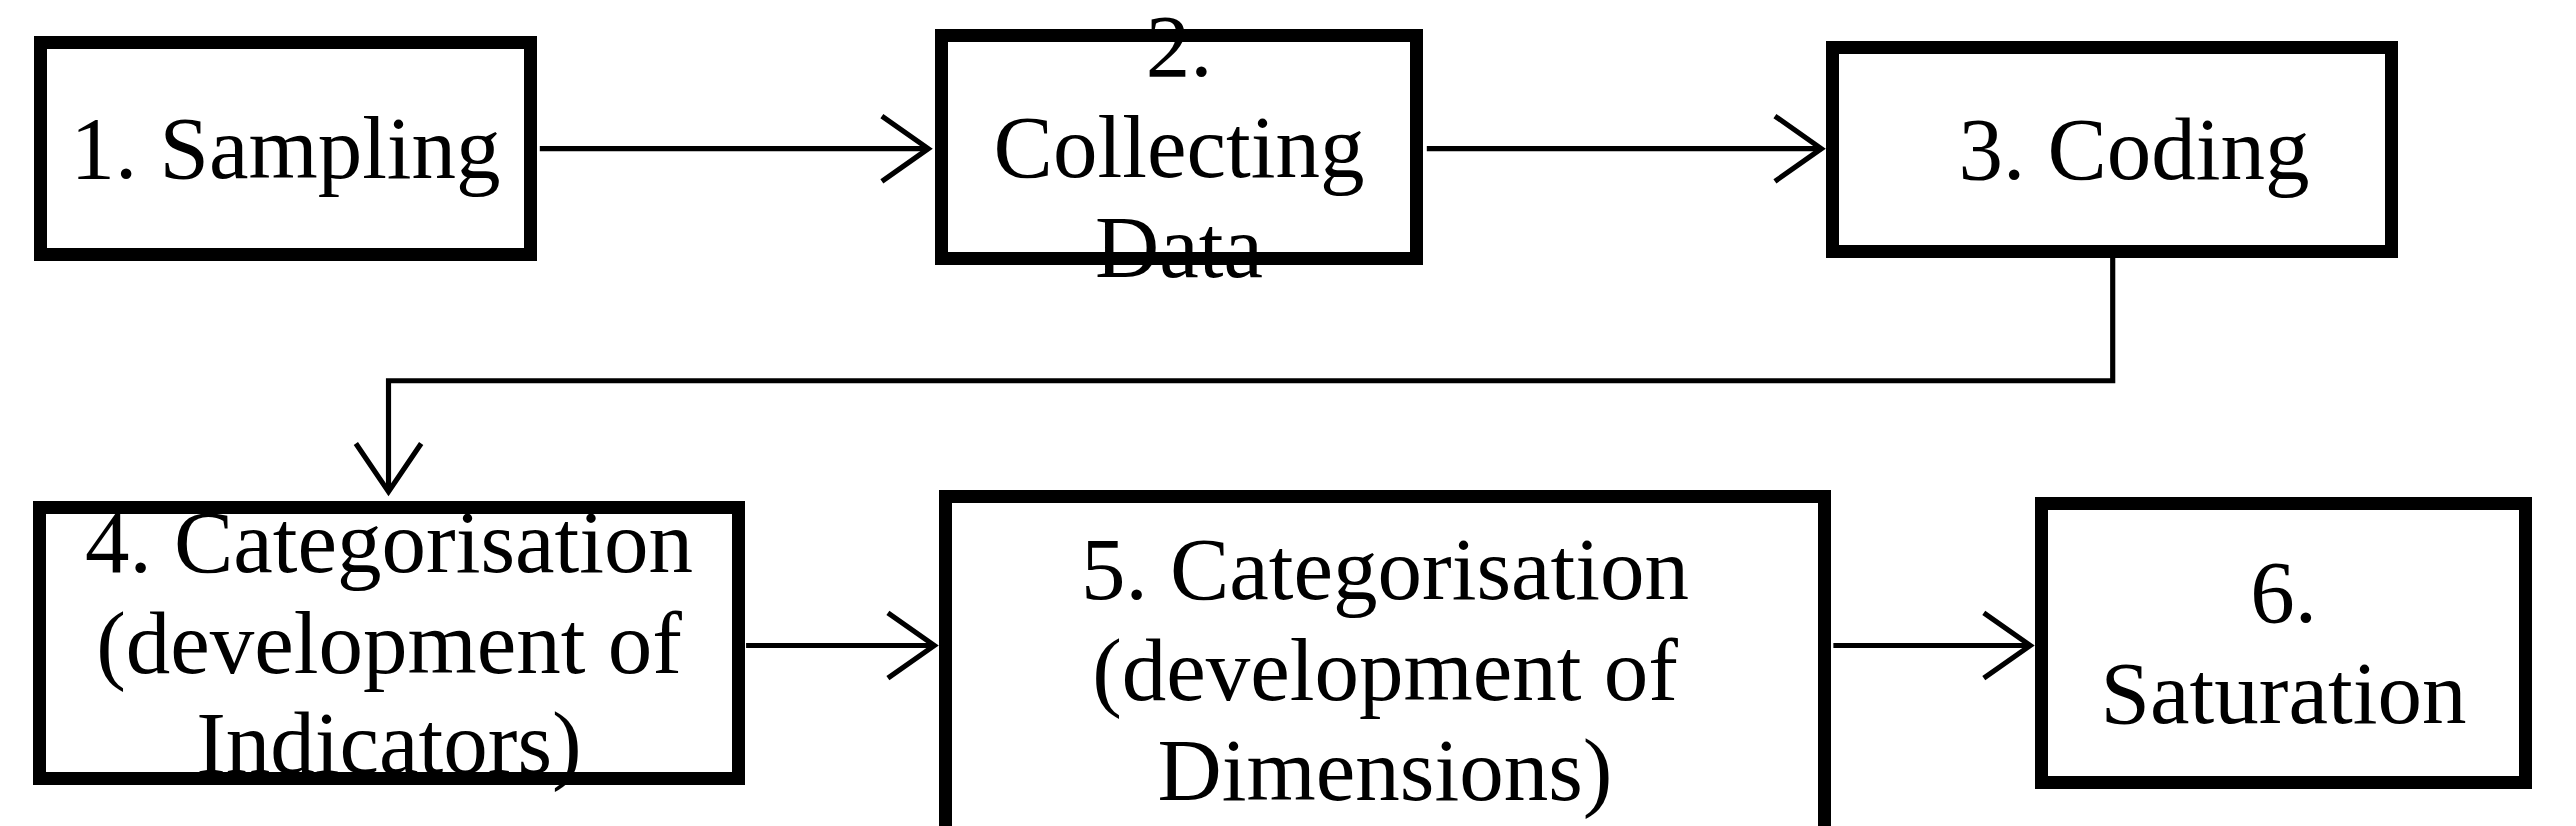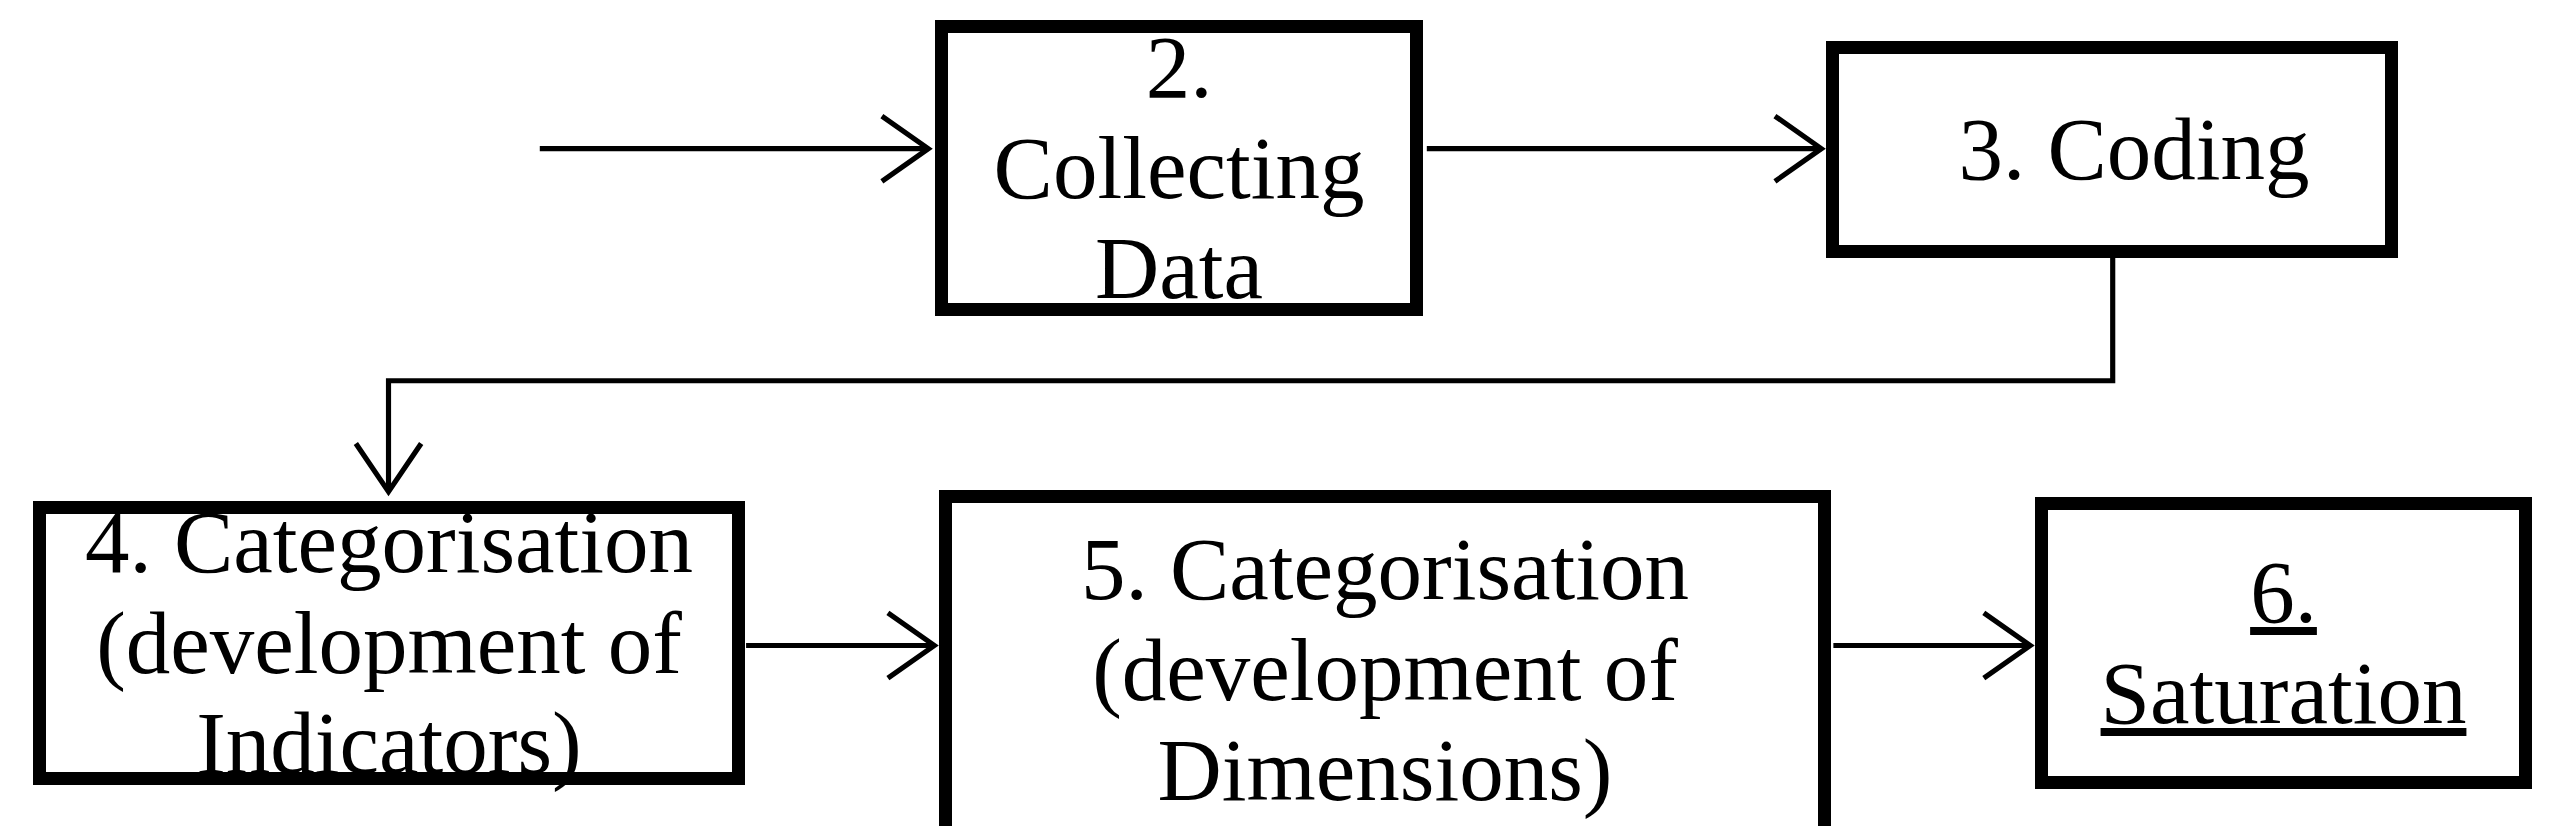--- a/index.html
+++ b/index.html
@@ -36,25 +36,25 @@
   .edges-layer {
     position: absolute;
     left: 0;
     top: 0;
     width: 2576px;
     height: 826px;
     pointer-events: none;
   }
   
   #node1 { left: 34px;   top: 36px;  width: 503px;  height: 225px; }
-  #node2 { left: 935px; top: 20px;  width: 488px;  height: 296px; }
+  #node2 { left: 935px; top: 29px;  width: 488px;  height: 236px; }
   #node3 { left: 1826px; top: 41px;  width: 572px;  height: 217px; padding-left: 44px; }
   #node4 { left: 33px;   top: 501px; width: 712px;  height: 284px; }
   #node5 { left: 939px; top: 490px; width: 892px; height: 360px; }
-  #node6 { left: 2035px; top: 497px; width: 497px;  height: 292px; text-decoration: underline; }
+  #node6 { left: 2035px; top: 497px; width: 497px;  height: 292px; }
 </style>
 </head>
 <body>
 
 <div class="canvas">
 
   <svg class="edges-layer" viewBox="0 0 2997 961" xmlns="http://www.w3.org/2000/svg">
 
     <g stroke="#000000" stroke-width="6" fill="none">
       <line x1="628" y1="173" x2="1080" y2="173"></line>
@@ -75,20 +75,23 @@
       <line x1="868" y1="751" x2="1087" y2="751"></line>
       <path d="M 1033 713 L 1087 751 L 1033 789"></path>
     </g>
 
     <g stroke="#000000" stroke-width="6" fill="none">
       <line x1="2133" y1="751" x2="2362" y2="751"></line>
       <path d="M 2308 713 L 2362 751 L 2308 789"></path>
     </g>
   </svg>
 
+  <div class="node" id="node1">
+    <span class="label">1. Sampling</span>
+  </div>
 
   <div class="node" id="node2">
     <span class="label">2. Collecting
 Data</span>
   </div>
 
   <div class="node" id="node3">
     <span class="label">3. Coding</span>
   </div>
 

